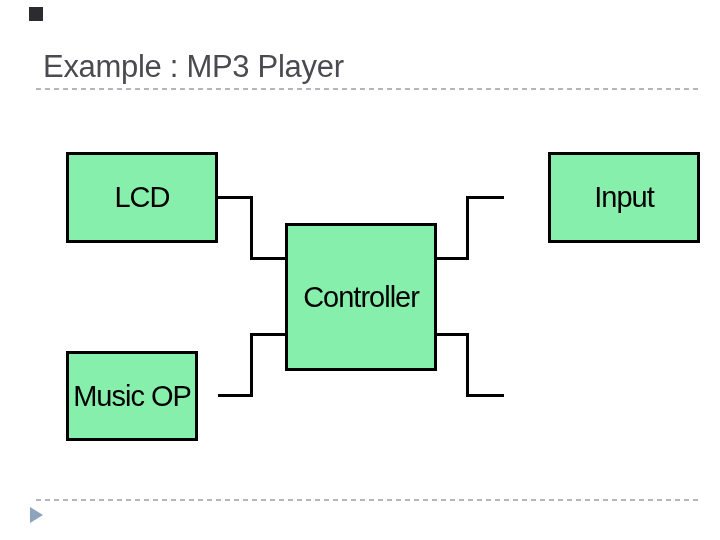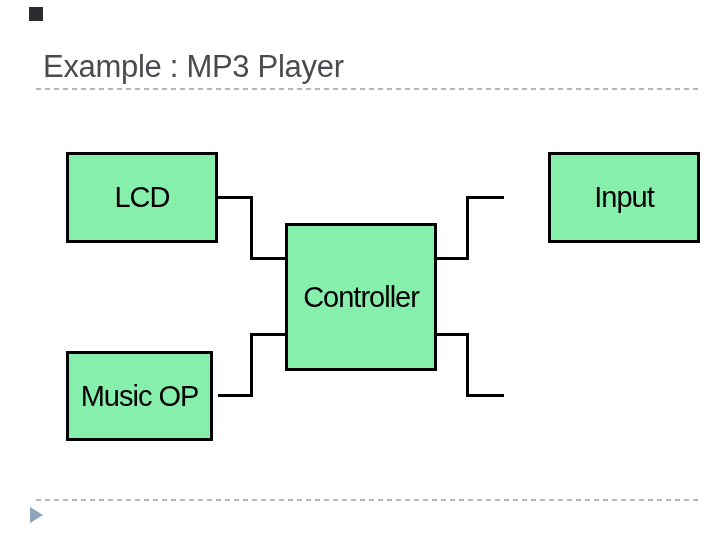--- a/index.html
+++ b/index.html
@@ -52,21 +52,21 @@
     align-items: center;
     justify-content: center;
     font-size: 29px;
     letter-spacing: -1px;
     color: var(--diagram-color, #000);
     white-space: nowrap;
   }
   .node.lcd        { left: 66px;  top: 152px; width: 152px; height: 91px; }
   .node.input      { left: 504px; top: 152px; width: 152px; height: 91px; margin-left: 44px; }
   .node.controller { left: 285px; top: 223px; width: 152px; height: 148px; }
-  .node.music-op   { left: 66px;  top: 351px; width: 147px; height: 90px; justify-content: center; }
+  .node.music-op   { left: 66px;  top: 351px; width: 132px; height: 90px; justify-content: center; }
   .node.memory     { left: 504px; top: 351px; width: 152px; height: 90px; }
   .seg { position: absolute; background: var(--diagram-color, #000); }
   
   .s1a { left: 218px; top: 196px; width: 35px; height: 3px; }
   .s1b { left: 250px; top: 196px; width: 3px;  height: 64px; }
   .s1c { left: 250px; top: 257px; width: 35px; height: 3px; }
   
   .s2a { left: 466px; top: 196px; width: 38px; height: 3px; }
   .s2b { left: 466px; top: 196px; width: 3px;  height: 64px; }
   .s2c { left: 437px; top: 257px; width: 32px; height: 3px; }

